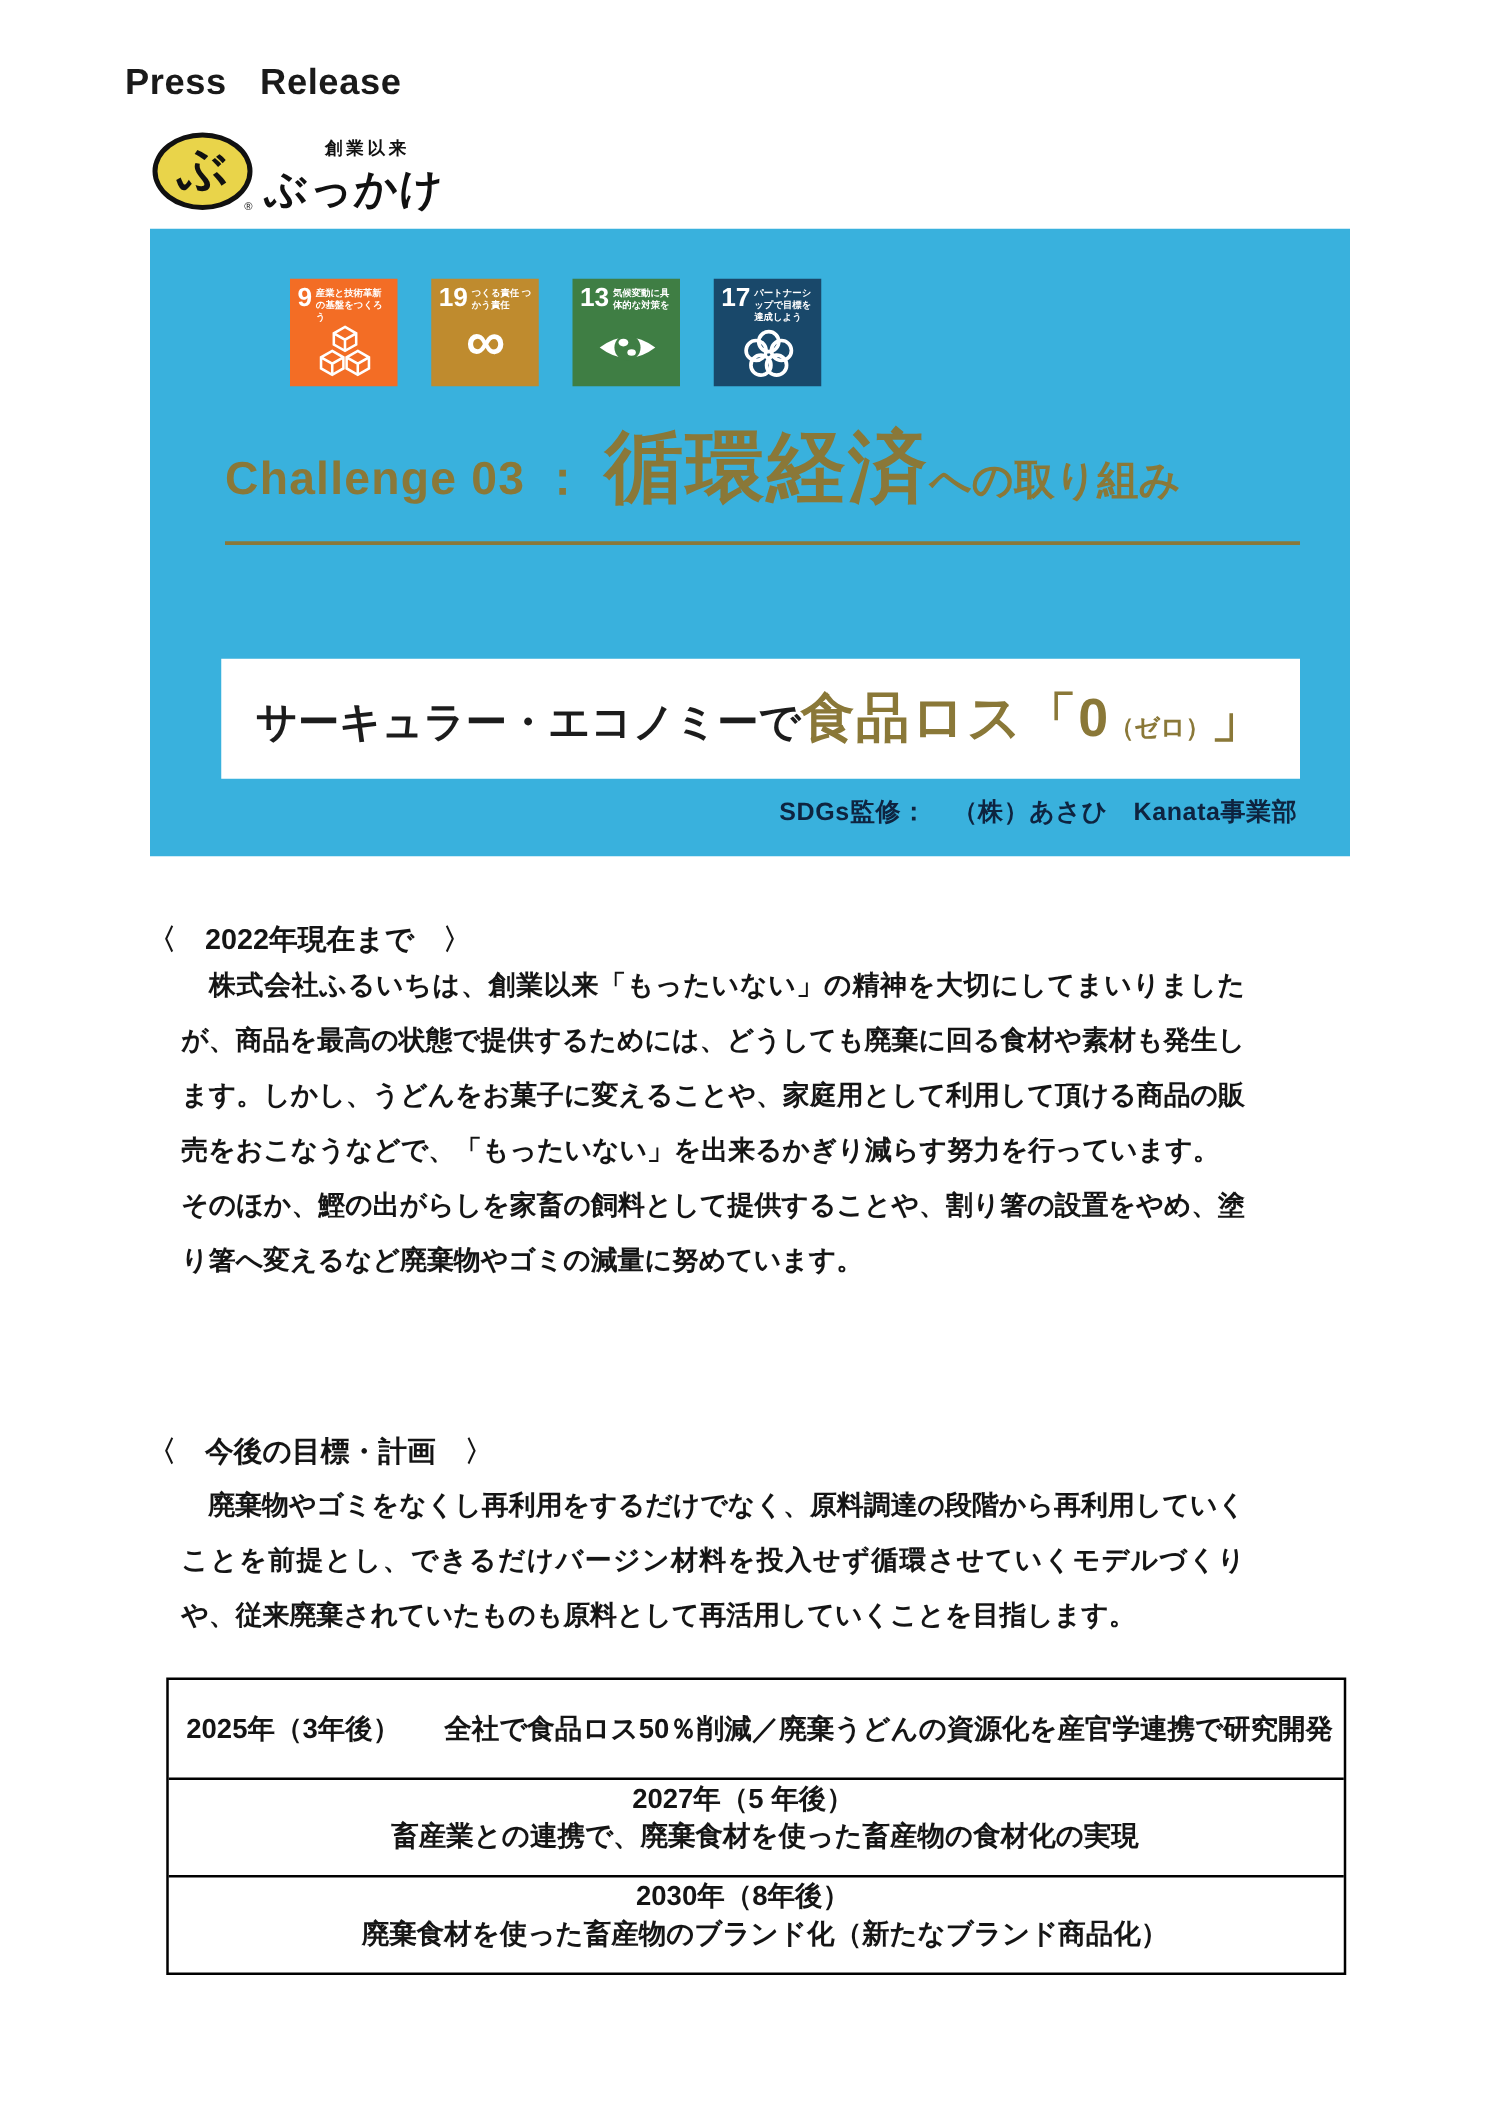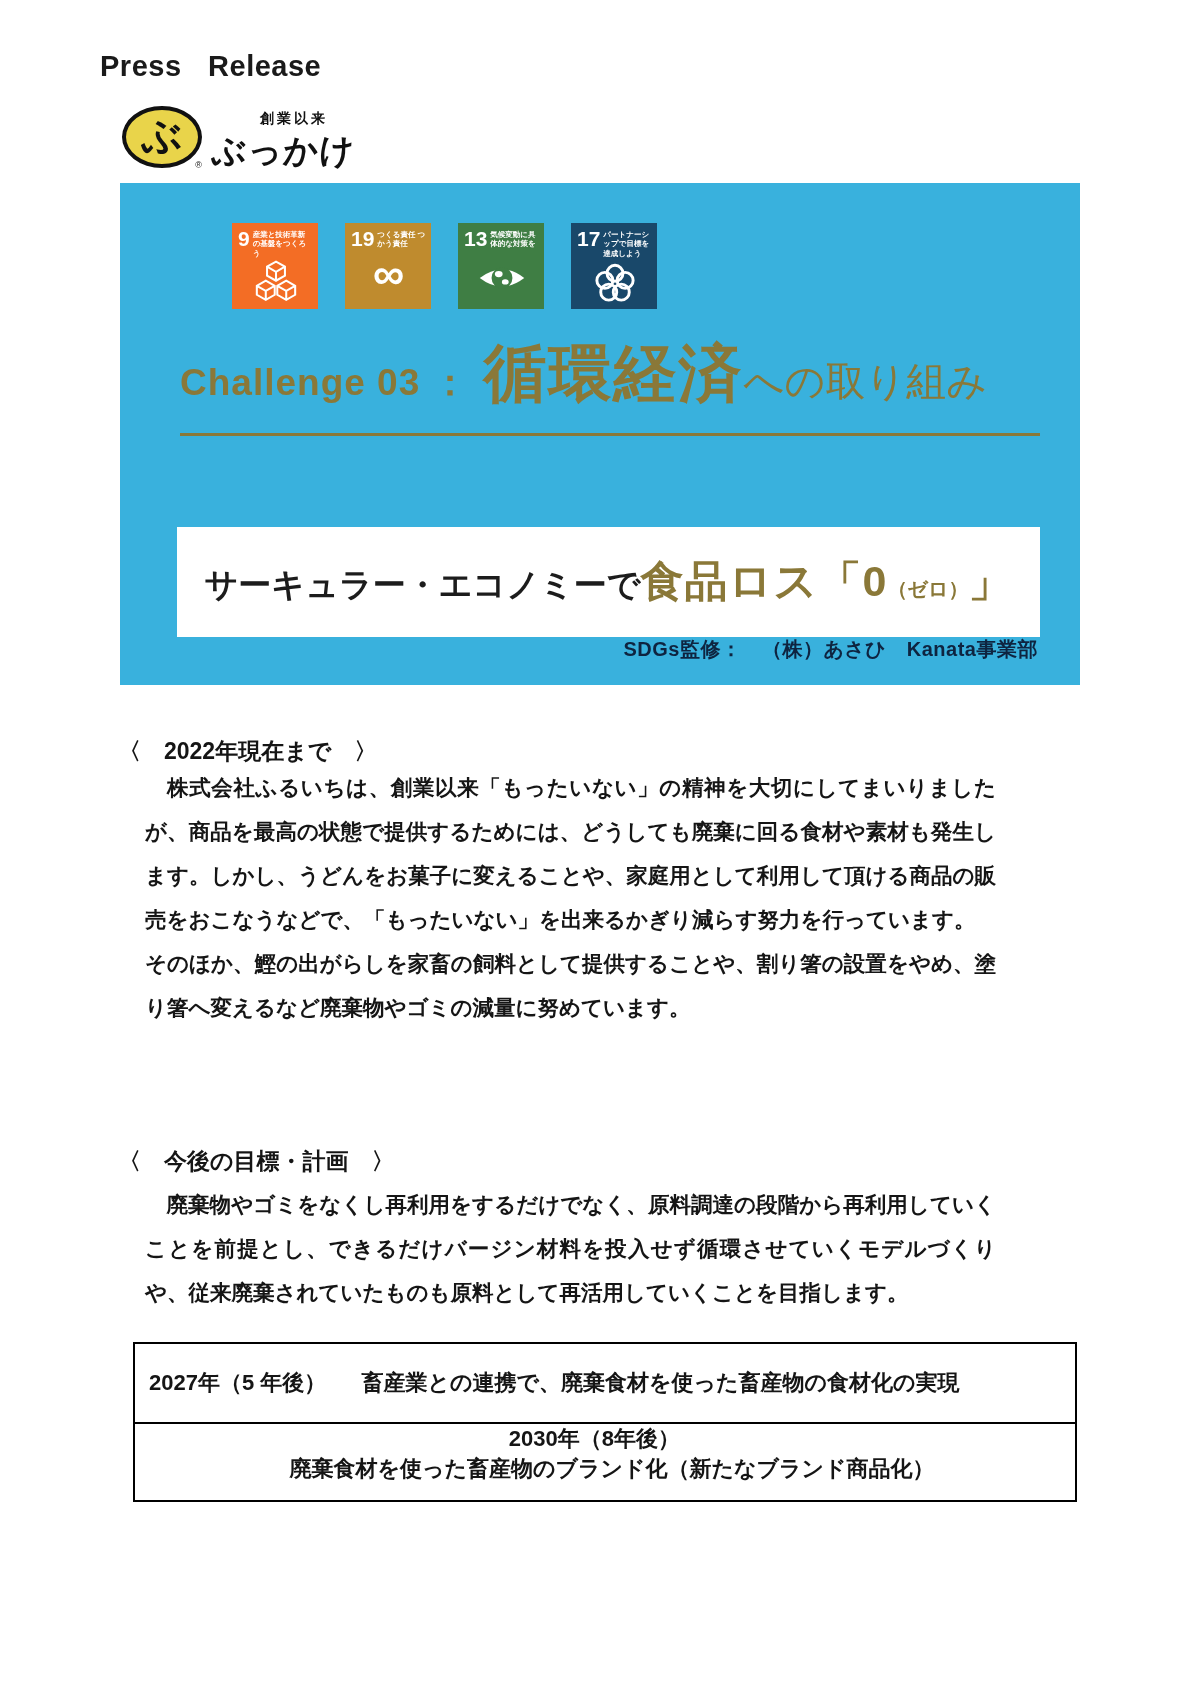--- a/index.html
+++ b/index.html
@@ -26,25 +26,25 @@
   .sdg-head { display:flex; align-items:flex-start; gap:3px; }
   .sdg-num { font-size:21px; font-weight:900; line-height:1; }
   .sdg-label { font-size:7.5px; font-weight:700; line-height:1.25; padding-top:2px; }
   .sdg-glyph { flex:1; display:flex; align-items:center; justify-content:center; }
   .sdg-glyph svg { display:block; }
   .infinity { font-size:44px; font-weight:900; line-height:0.8; color:#fff; transform:translateY(-4px); }
 
   .challenge { position:absolute; left:60px; right:40px; top:148px; display:flex; align-items:baseline; border-bottom:3px solid #8a7838; padding-bottom:16px; }
   .challenge-prefix { font-size:37px; font-weight:700; letter-spacing:1px; }
   .challenge-main { font-size:63px; font-weight:900; letter-spacing:2px; margin-left:14px; }
-  .challenge-suffix { font-size:40px; font-weight:400; }
+  .challenge-suffix { font-size:33px; font-weight:700; }
   .gold { color:#8a7838; }
   .subtitle { position:absolute; left:0; top:274px; width:100%; text-align:center; font-size:29px; font-weight:800; color:#8a7838; letter-spacing:1px; }
 
-  .white-box { position:absolute; left:57px; top:344px; width:863px; height:110px; background:#fff; display:flex; align-items:center; justify-content:center; }
+  .white-box { position:absolute; left:57px; top:344px; width:863px; height:96px; background:#fff; display:flex; align-items:center; justify-content:center; }
   .wb-line { display:flex; align-items:baseline; }
   .wb-lead { font-size:33px; font-weight:800; color:#1c1c1c; }
   .wb-big { font-size:43px; font-weight:800; color:#8a7838; letter-spacing:1px; }
   .wb-small { font-size:20px; font-weight:800; color:#8a7838; }
 
   .supervision { position:absolute; right:42px; bottom:22px; font-size:20px; font-weight:700; color:#0e2440; letter-spacing:0.5px; }
 
   
   .sec-heading { position:absolute; left:118px; font-size:23px; font-weight:700; color:#151515; }
   .sec1-heading { top:736px; }
@@ -160,20 +160,24 @@
     <p>そのほか、鰹の出がらしを家畜の飼料として提供することや、割り箸の設置をやめ、塗り箸へ変えるなど廃棄物やゴミの減量に努めています。</p>
   </div>
 
   <div class="sec-heading sec2-heading">〈　今後の目標・計画　〉</div>
   <div class="body-block body2">
     <p>　廃棄物やゴミをなくし再利用をするだけでなく、原料調達の段階から再利用していくことを前提とし、できるだけバージン材料を投入せず循環させていくモデルづくりや、従来廃棄されていたものも原料として再活用していくことを目指します。</p>
   </div>
 
   <div class="roadmap">
     <div class="roadmap-row">
+      <span class="rm-year">2025年（3年後）</span>
+      <span class="rm-text">全社で食品ロス50％削減／廃棄うどんの資源化を産官学連携で研究開発</span>
+    </div>
+    <div class="roadmap-row">
       <span class="rm-year">2027年（5 年後）</span>
       <span class="rm-text">畜産業との連携で、廃棄食材を使った畜産物の食材化の実現</span>
     </div>
     <div class="roadmap-row">
       <span class="rm-year">2030年（8年後）</span>
       <span class="rm-text">廃棄食材を使った畜産物のブランド化（新たなブランド商品化）</span>
     </div>
   </div>
 
 </div>

